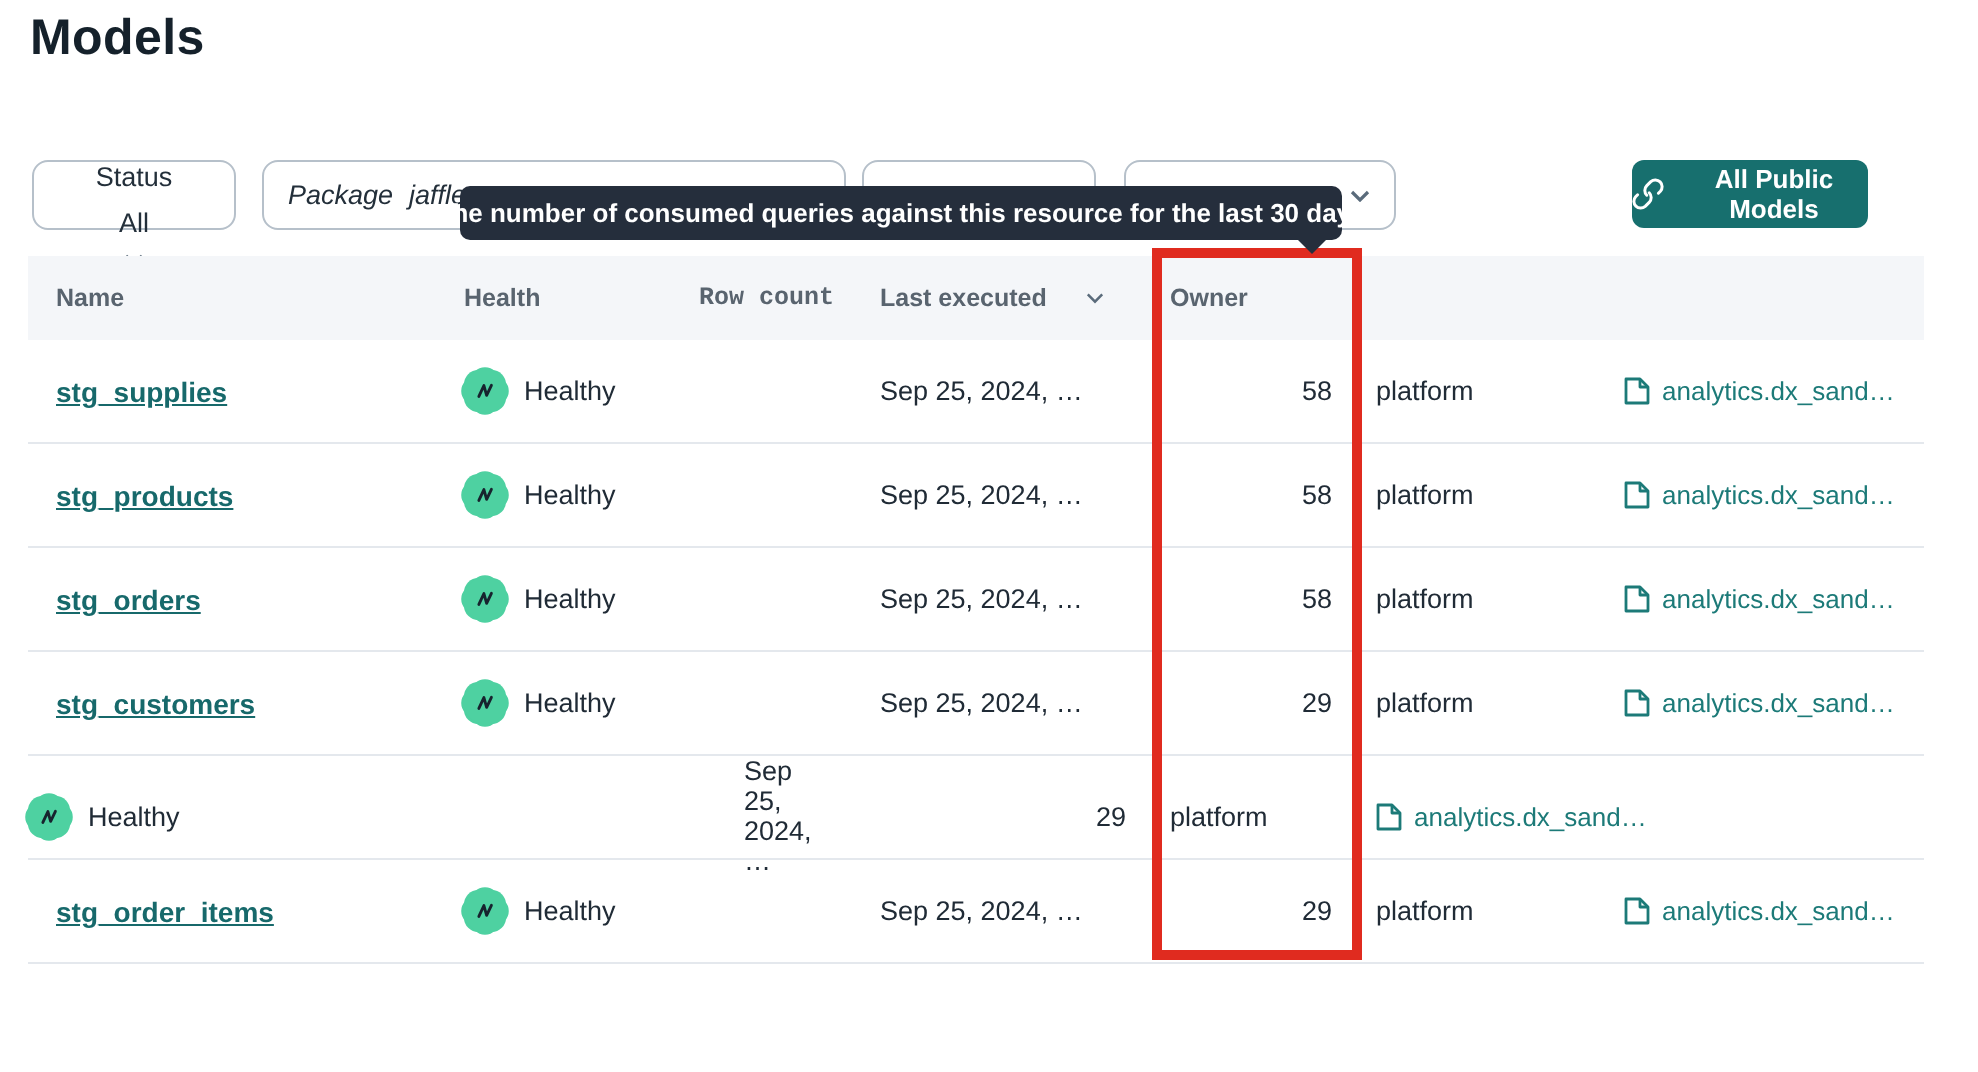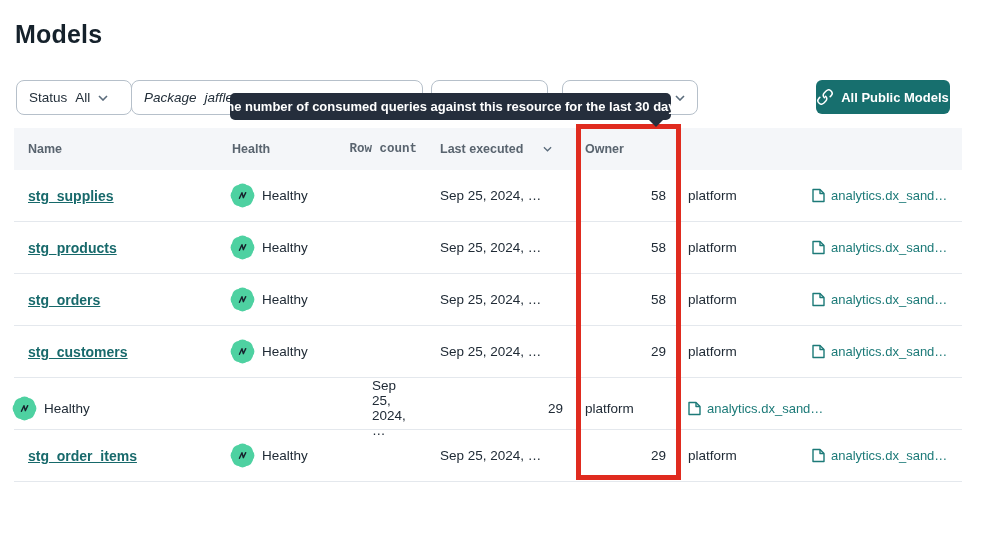--- a/index.html
+++ b/index.html
@@ -1,36 +1,36 @@
 <!DOCTYPE html>
 <html><head>
 <meta charset="utf-8">
 <style>
   * { margin:0; padding:0; box-sizing:border-box; }
   html,body { width:989px; height:536px; background:#fff; overflow:hidden;
               font-family:"Liberation Sans", sans-serif; color:#202b36; }
   body { position:relative; }
 
   
-  .page-title { position:absolute; left:15px; top:20px; font-size:25px;
+  .page-title { position:absolute; left:15px; top:5px; font-size:25px;
                 font-weight:600; color:#15212b; letter-spacing:.2px; }
 
   
   .filter-box { position:absolute; top:80px; height:35px; background:#fff;
                 border:1px solid #b6c0ca; border-radius:8px; display:flex;
                 align-items:center; gap:8px; padding:0 12px; font-size:13.5px;
                 color:#232f3a; }
-  .filter-status  { left:16px;  width:116px; }
+  .filter-status  { left:16px;  width:102px;flex-direction:column; }
   .filter-package { left:131px; width:292px;font-style:italic; }
   .filter-3       { left:431px; width:117px; justify-content:flex-end; }
   .filter-4       { left:562px; width:136px; justify-content:flex-end; }
   .chev { flex:0 0 auto; display:inline-flex; }
   .chev svg { stroke:#5a6b7b; }
 
-  .btn-public { position:absolute; left:816px; top:80px; width:134px; height:34px;
+  .btn-public { position:absolute; left:816px; top:80px; width:118px; height:34px;
                 background:#176f6e; border:none; border-radius:6px; color:#fff;
                 font-size:13px; font-weight:600; display:flex; align-items:center;
                 justify-content:center; gap:8px; cursor:pointer;
                 font-family:"Liberation Sans", sans-serif; }
 
   
   .tooltip { position:absolute; left:230px; top:93px; width:441px; height:27px;
              background:#252e3c; border-radius:5px; color:#fff; font-size:13px;
              font-weight:600; display:flex; align-items:center; justify-content:center;
              z-index:30; white-space:nowrap; }

